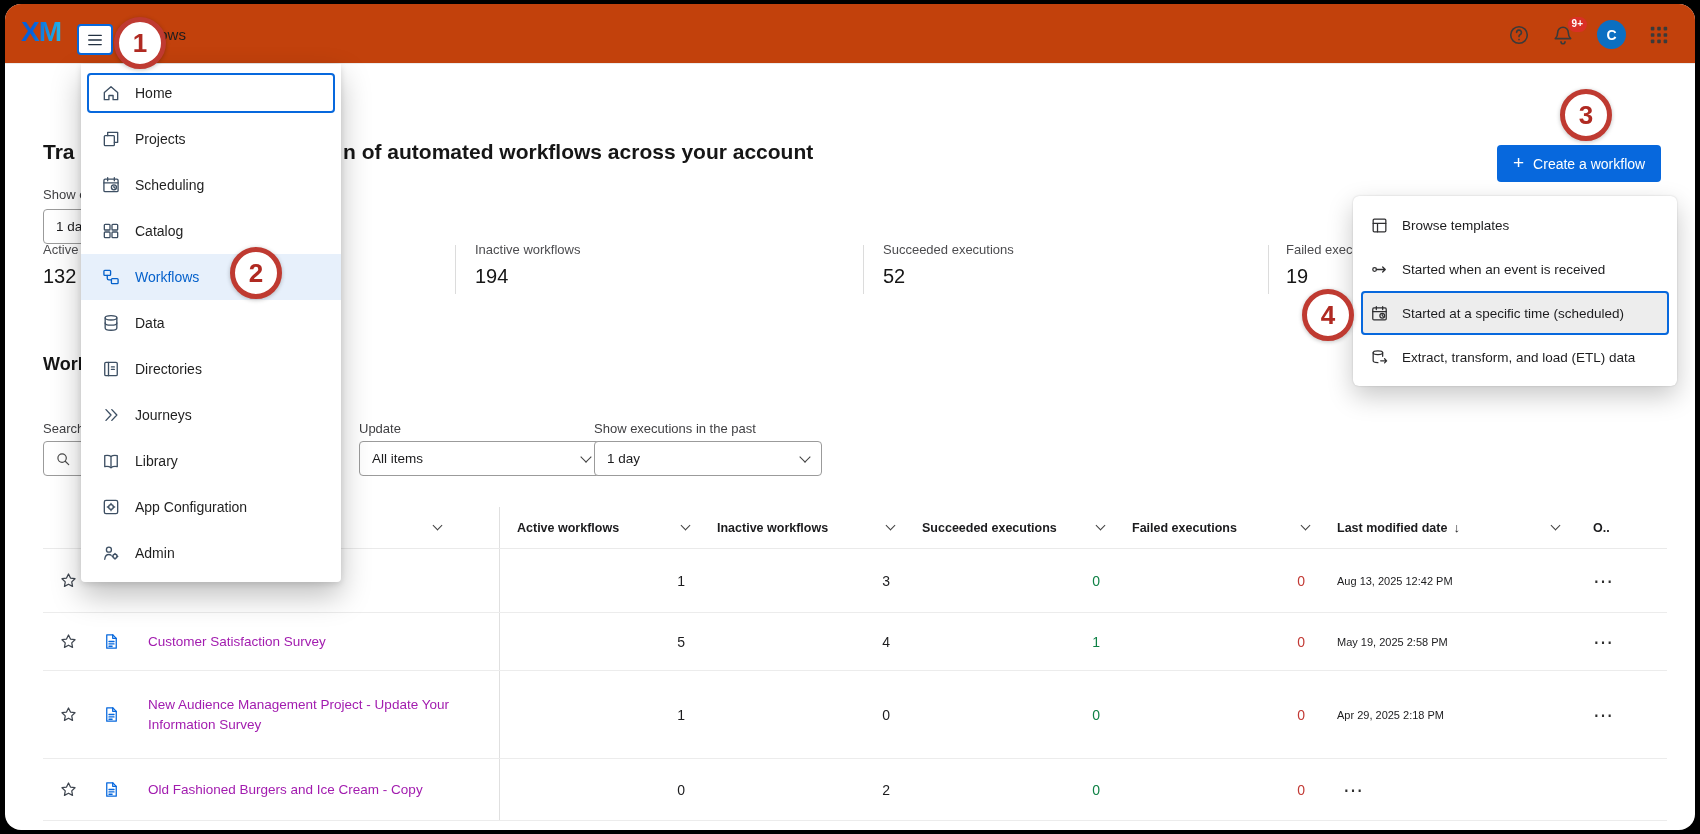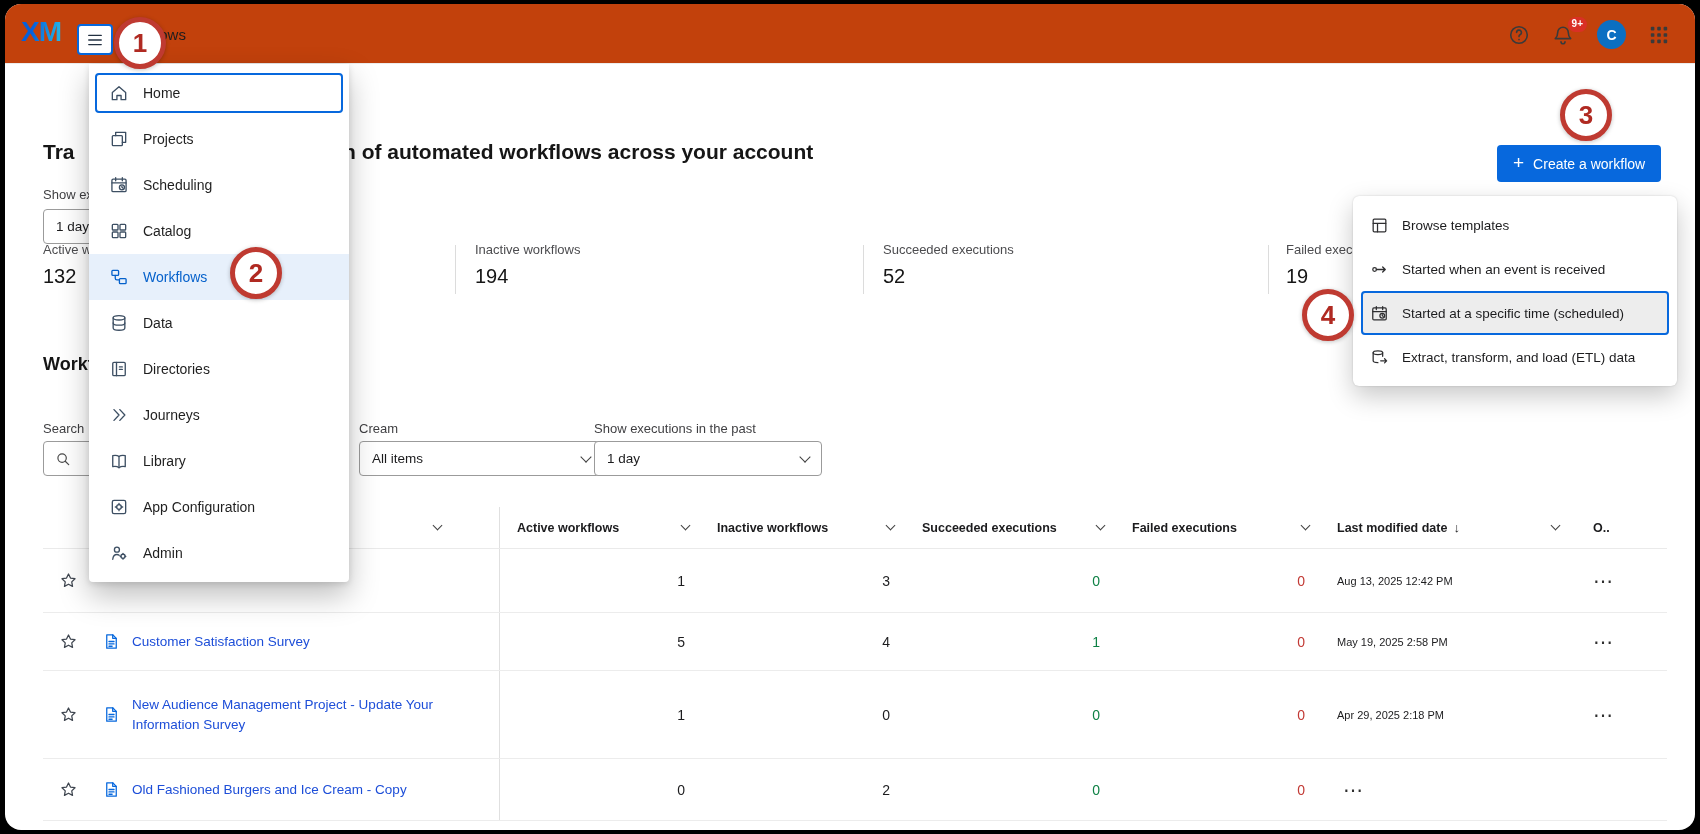--- a/index.html
+++ b/index.html
@@ -17,21 +17,21 @@
   .tb-title { position:absolute; left:112px; top:22px; font-size:15px; color:#1d1d1f; }
   .tb-btn { position:absolute; top:17px; width:27px; height:27px; background:none; border:none; color:#3a3a3a; cursor:pointer; }
   .tb-btn .ic { width:24px; height:24px; display:block; }
   .tb-help  { left:1502px; }
   .tb-bell  { left:1546px; }
   .tb-apps  { left:1642px; }
   .badge { position:absolute; top:-4px; right:-9px; background:#d93025; color:#fff; font-size:10px; font-weight:700; padding:1px 4px; border-radius:8px; line-height:1.25; }
   .avatar { position:absolute; left:1592px; top:16px; width:29px; height:29px; border-radius:50%; background:#0b6fc2; color:#fff; font-size:14px; font-weight:700; border:none; display:flex; align-items:center; justify-content:center; cursor:pointer; }
 
   
-  .nav-panel { position:absolute; left:84px; top:60px; width:260px; background:#fff; z-index:40; box-shadow:0 14px 30px rgba(0,0,0,.25), 0 2px 6px rgba(0,0,0,.12); padding:6px 0; border-radius:0 0 4px 4px; }
+  .nav-panel { position:absolute; left:76px; top:60px; width:260px; background:#fff; z-index:40; box-shadow:0 14px 30px rgba(0,0,0,.25), 0 2px 6px rgba(0,0,0,.12); padding:6px 0; border-radius:0 0 4px 4px; }
   .nav-item { height:46px; display:flex; align-items:center; gap:14px; padding:0 20px; font-size:14px; color:#1f1f1f; cursor:pointer; }
   .nav-item .ic { width:20px; height:20px; color:#3d4f63; flex:0 0 auto; }
   .nav-item.focused { height:40px; margin:3px 6px; border:2px solid #0768DD; border-radius:4px; padding:0 12px; }
   .nav-item.selected { background:#E7F0FB; color:#0561CB; }
   .nav-item.selected .ic { color:#0561CB; }
   .nav-label { white-space:nowrap; }
 
   
   .page-title { position:absolute; left:38px; top:136px; width:1200px; height:30px; font-size:21px; font-weight:700; color:#161616; }
   .page-title .tp { position:absolute; left:0; top:0; white-space:nowrap; }
@@ -77,21 +77,21 @@
   .th-star { padding:0; }
   .th-name { justify-content:flex-end; padding-right:58px; }
   .th-name .chev { position:static; }
   .th-owner { padding-left:24px; }
   .sort-arrow { font-size:13px; margin-left:6px; font-weight:700; }
   .bl { box-shadow:inset 1px 0 0 #e0e0e0; }
   .trow { border-bottom:1px solid #ececec; min-height:56px; }
   .trow > div { height:100%; }
   .c-star { display:flex; justify-content:center; align-items:center; }
   .c-star .ic { width:19px; height:19px; color:#3f4650; cursor:pointer; }
-  .c-name { display:flex; align-items:center; gap:11px; padding:8px 14px 8px 9px; font-size:13.5px; color:#1d4ed8; }
+  .c-name { display:flex; align-items:center; gap:27px; padding:8px 14px 8px 9px; font-size:13.5px; color:#a21caf; }
   .c-name .ic { width:19px; height:19px; color:#0768DD; flex:0 0 auto; }
   .c-name .nm { line-height:1.45; cursor:pointer; }
   .c-num { font-size:14px; color:#1c1c1e; display:flex; align-items:center; justify-content:flex-end; padding-right:14px; }
   .c-num.ok { color:#0E8145; }
   .c-num.bad { color:#C23934; }
   .c-date { font-size:11px; color:#1c1c1e; display:flex; align-items:center; padding-left:18px; white-space:nowrap; }
   .c-act { display:flex; align-items:center; padding-left:24px; }
   .dots { font-size:20px; color:#2f2f2f; letter-spacing:1px; cursor:pointer; line-height:1; }
 
   
@@ -237,21 +237,21 @@
     <div class="wf-heading">Workflows</div>
     <div class="f-label lbl-search">Search</div>
     <div class="searchbox">
       <span class="ic">
           <svg viewBox="0 0 24 24" fill="none" stroke="currentColor" stroke-width="1.6" stroke-linecap="round" stroke-linejoin="round">
             <circle cx="10.8" cy="10.8" r="5.6"></circle>
             <path d="M15 15l4.6 4.6"></path>
           </svg>
         </span>
     </div>
-    <div class="f-label lbl-filter">Cream</div>
+    <div class="f-label lbl-filter">Update</div>
     <div class="sel sel-filter">
       <span>All items</span>
       <span class="chev"></span>
     </div>
     <div class="f-label lbl-period2">Show executions in the past</div>
     <div class="sel sel-period2">
       <span>1 day</span>
       <span class="chev"></span>
     </div>
 

